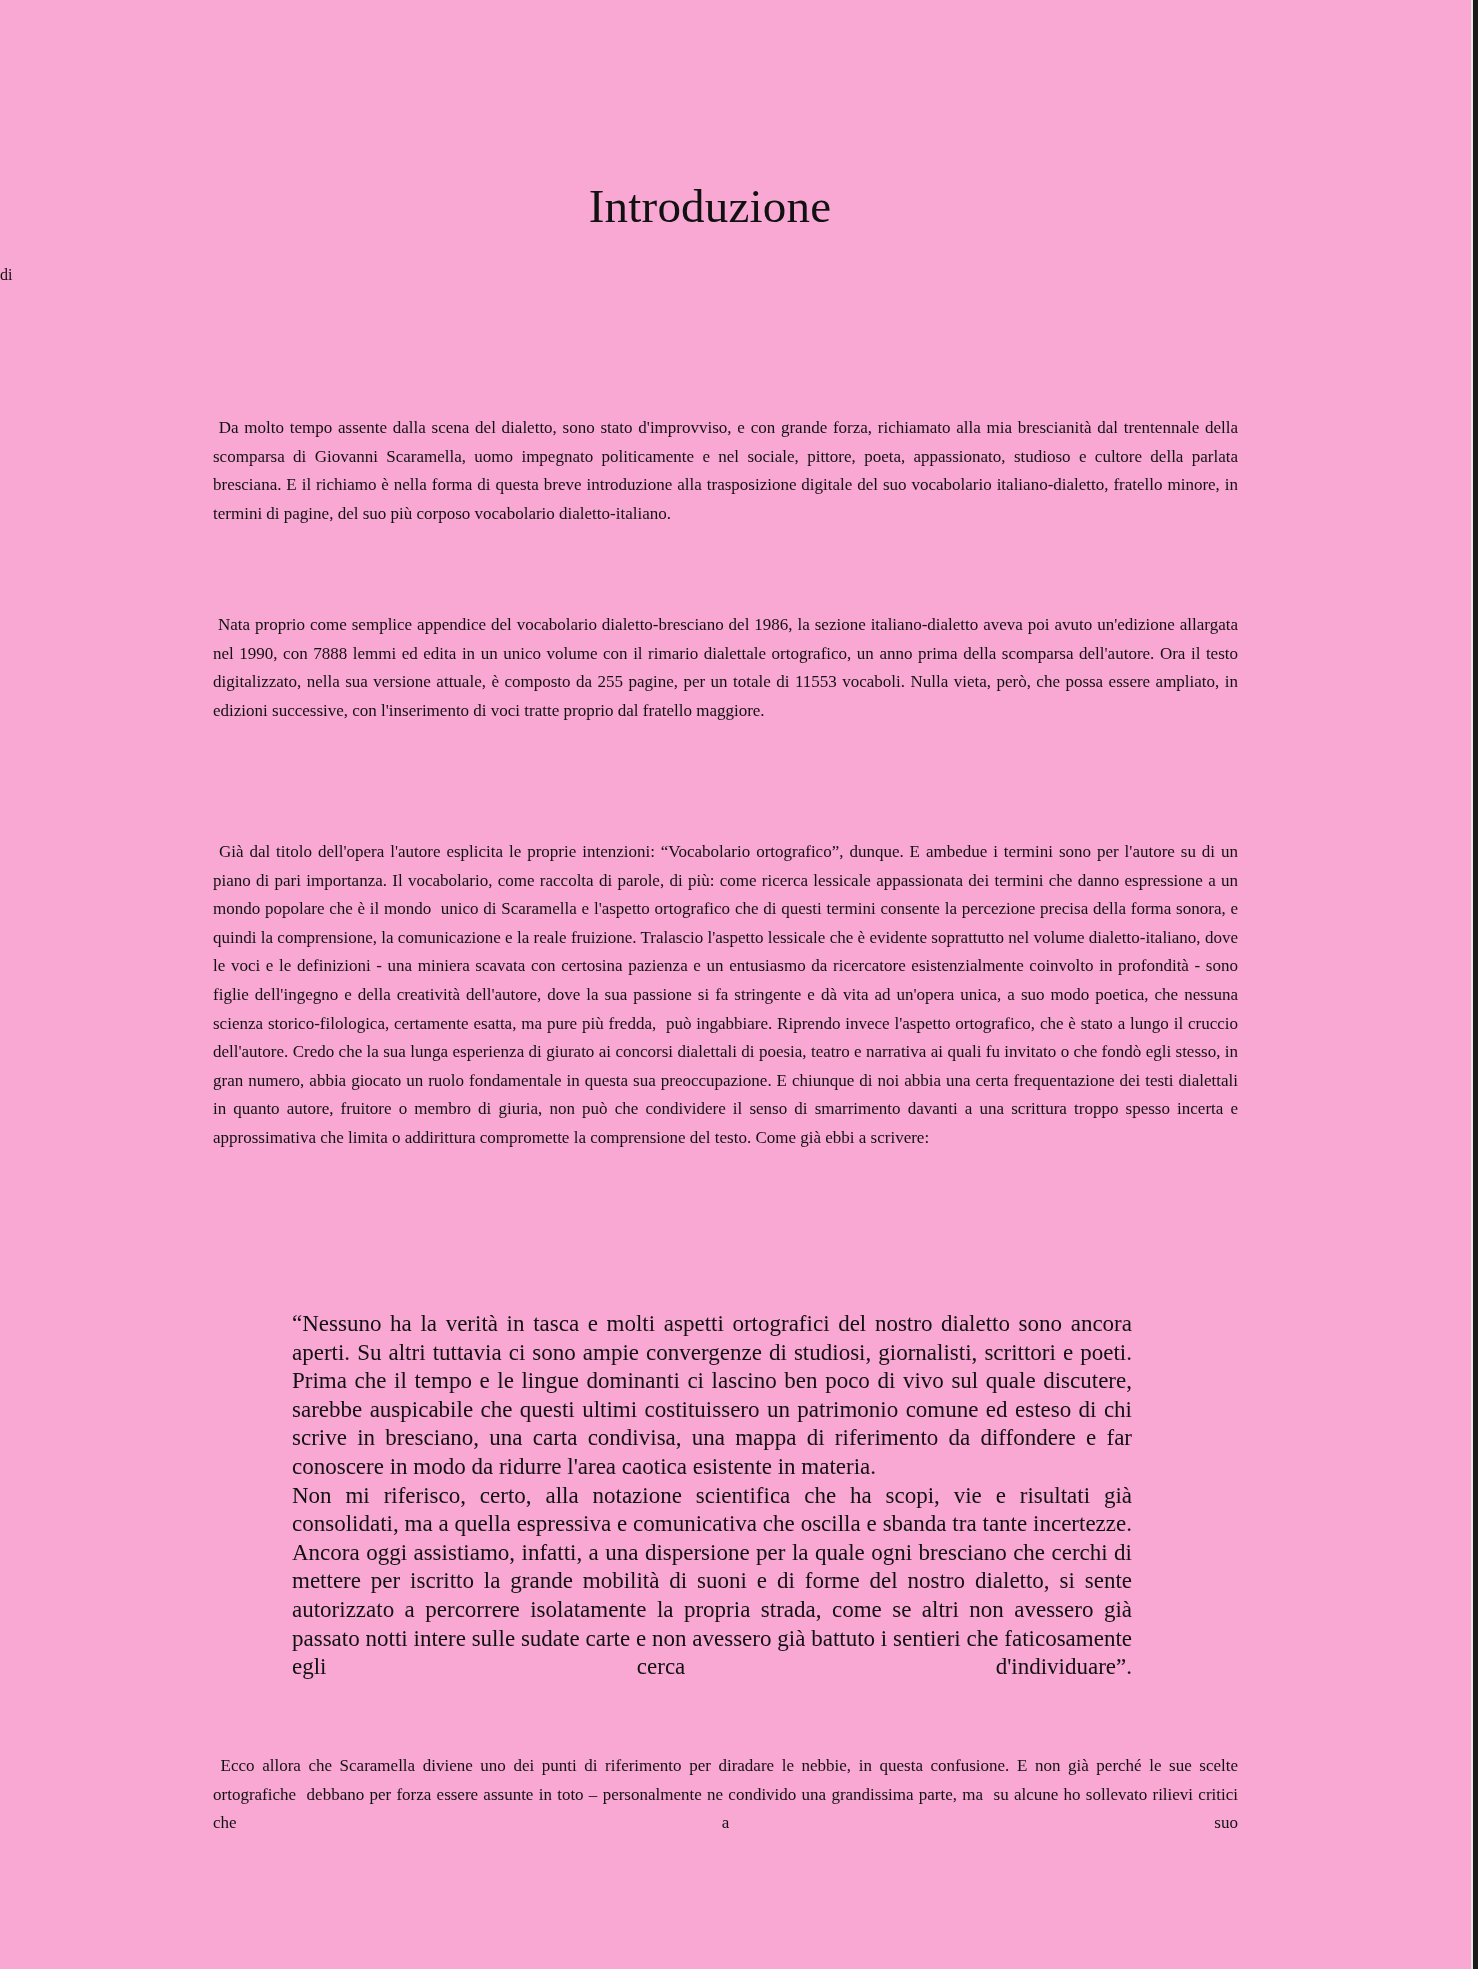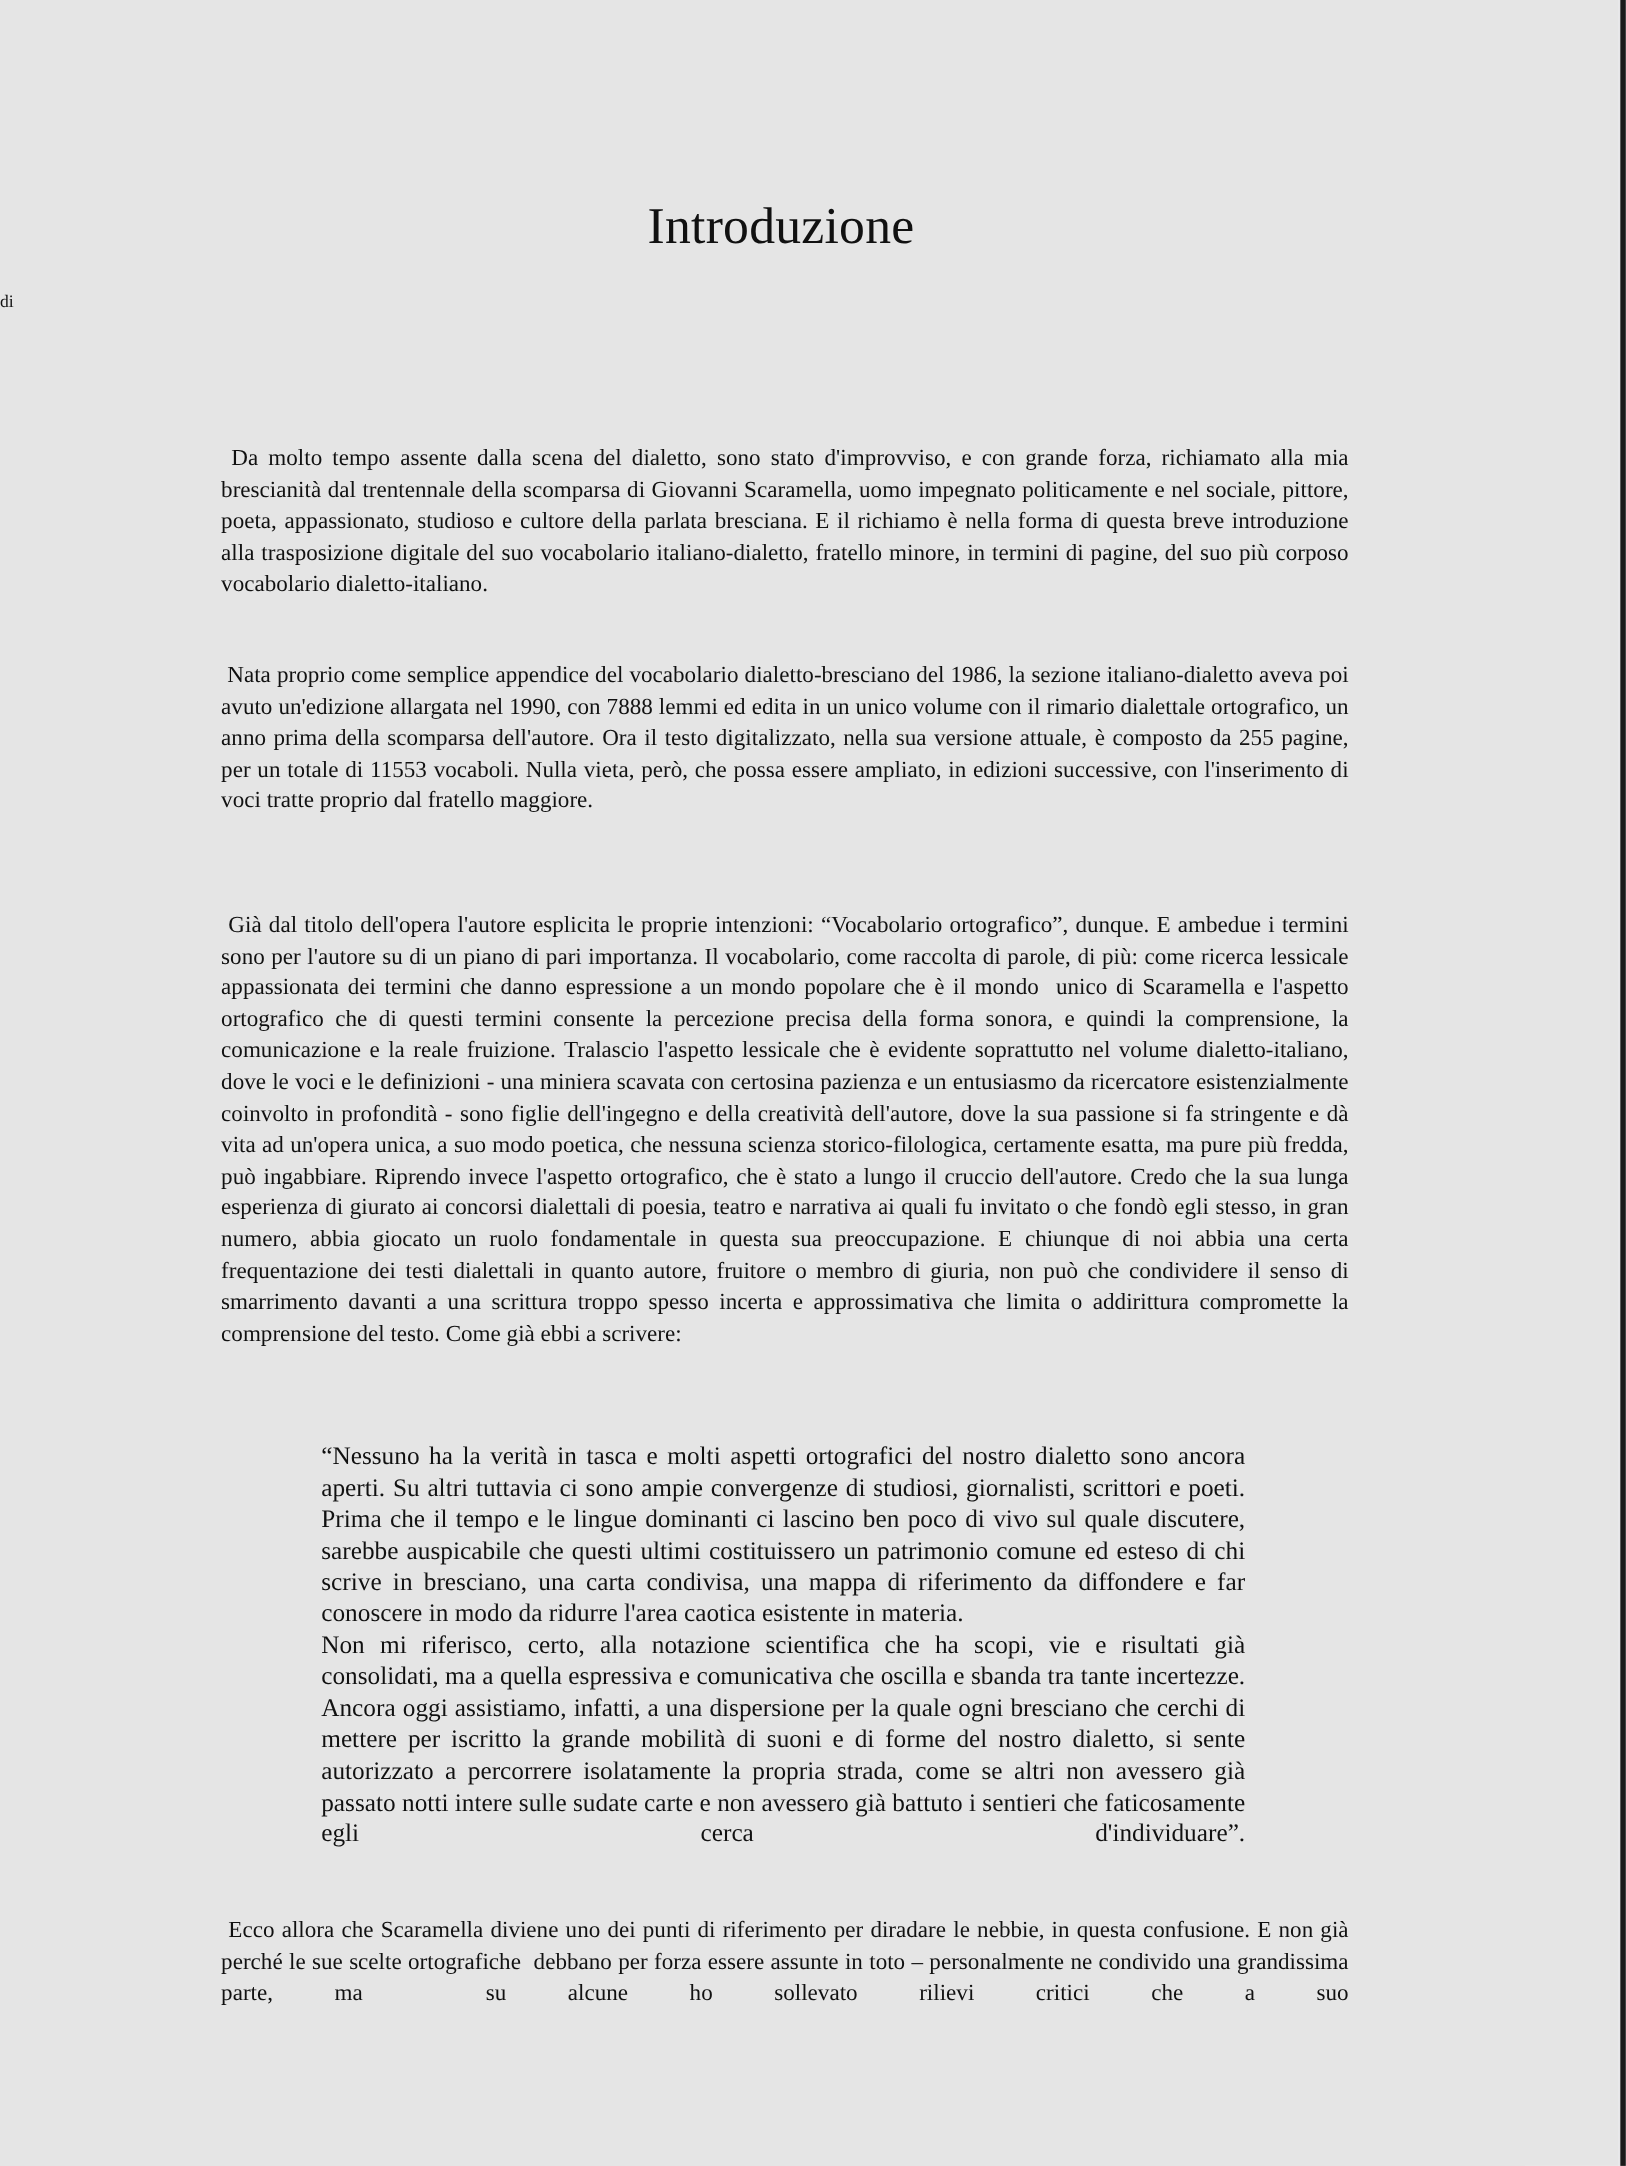--- a/index.html
+++ b/index.html
@@ -4,21 +4,21 @@
 <style>
   html, body { margin: 0; padding: 0; }
   body {
     width: 1478px; height: 1969px; overflow: hidden;
     background: #ffffff; position: relative;
     font-family: "Liberation Serif", "DejaVu Serif", serif;
     color: #111111;
   }
   .page {
     position: absolute; left: 0; top: 0; width: 1471px; height: 1969px;
-    background: #e5e5e5;
+    background: #f9a8d4;
   }
   .edge-light {
     position: absolute; left: 1471px; top: 0; width: 2px; height: 1969px;
     background: #e6e6e8;
   }
   .edge-dark {
     position: absolute; left: 1473px; top: 0; width: 5px; height: 1969px;
     background: #1b1b1b;
   }
   .title {
@@ -26,22 +26,22 @@
     text-align: center; font-size: 47px; line-height: 60px; margin: 0;
     font-weight: normal; letter-spacing: 0.2px;
   }
   .byline {
     position: absolute; left: 0; width: 1420px; top: 264px;
     text-align: left; font-size: 16px; line-height: 22px;
   }
   .byline div { margin: 0; }
   .para {
     position: absolute; left: 197px; width: 1025px;
-    font-size: 21px; line-height: 28.6px;
-    text-align: justify; margin: 4px;
+    font-size: 17px; line-height: 28.6px;
+    text-align: justify; margin: 16px;
   }
   .para.full-last { text-align-last: justify; font-family: Liberation Serif, serif; }
   .quote {
     position: absolute; left: 292px; width: 840px;
     font-size: 23px; line-height: 28.6px;
     text-align: justify; margin: 0;
   }
   .quote p { margin: 0; }
   .quote p.last { text-align-last: justify; }
 </style>

